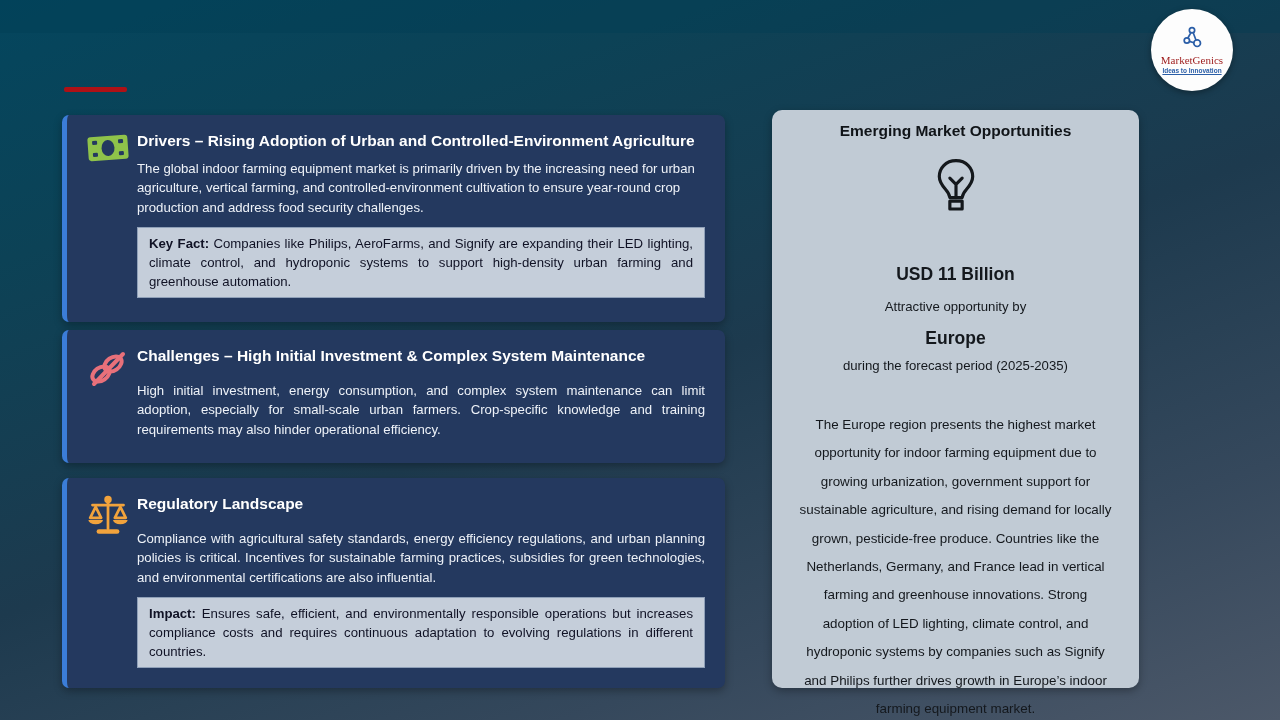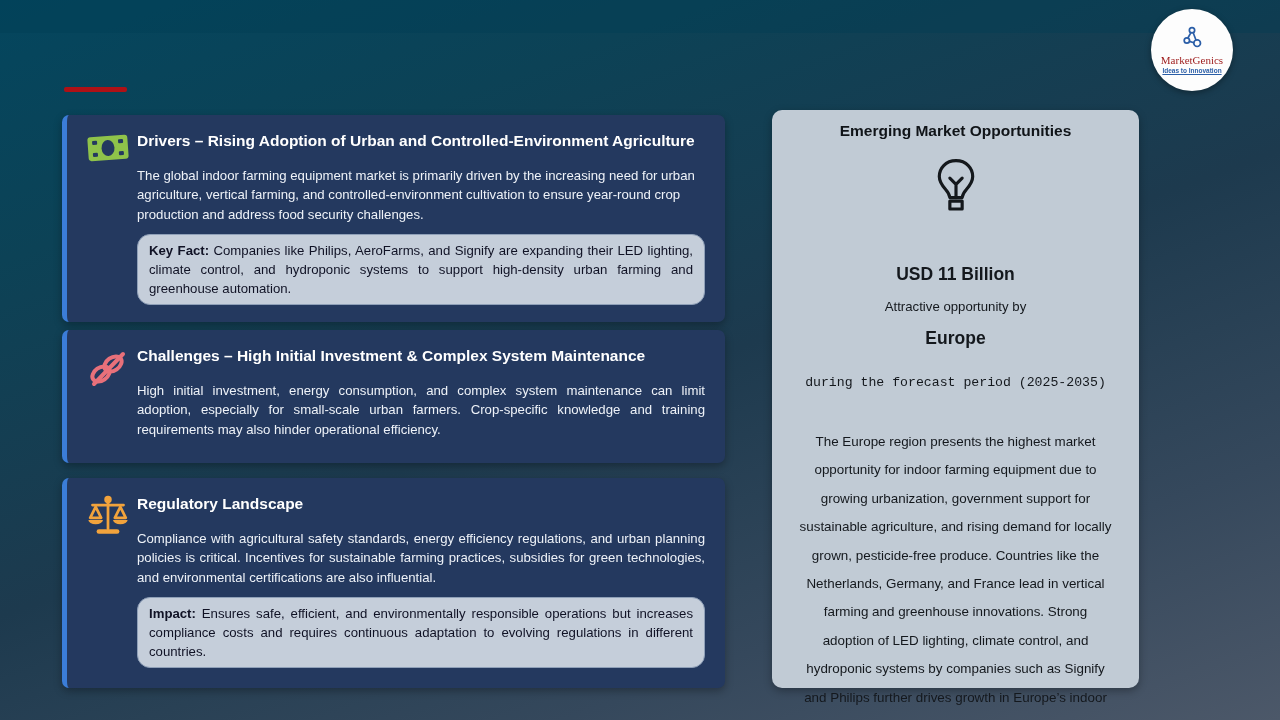--- a/index.html
+++ b/index.html
@@ -35,25 +35,25 @@
   .card {
     position:absolute; left:62px; width:663px;
     background:#24395f; border-radius:7px;
     border-left:5px solid #3b7dd8;
     box-shadow:0 3px 8px rgba(0,0,0,0.3);
     display:flex; padding:13px 20px 16px 12px;
   }
   .card-icon { width:58px; flex:0 0 58px; display:flex; justify-content:center; padding-top:4px; }
   .card-content { flex:1; }
   .card-heading { color:#ffffff; font-weight:700; font-size:15.5px; line-height:1.68; }
-  .card-body { color:#eef2f8; font-size:13.2px; line-height:1.46; margin-top:12px; }
+  .card-body { color:#eef2f8; font-size:13.2px; line-height:1.46; margin-top:5px; }
   .card-body.justify { text-align:justify; }
 
   .callout {
-    margin-top:10px; background:#c5ceda; border:1px solid #8fa0b8; border-radius:13px;
+    margin-top:10px; background:#c5ceda; border:1px solid #8fa0b8; border-radius:0;
     padding:6px 11px; color:#101225; font-size:13.2px; line-height:1.45; text-align:justify;
   }
   .callout b { font-weight:700; }
 
   .card-drivers    { top:115px; height:207px; }
   .card-challenges { top:330px; height:133px; }
   .card-regulatory { top:478px; height:210px; }
   .card-challenges .card-body, .card-regulatory .card-body { margin-top:12px; }
 
   
@@ -61,21 +61,21 @@
     position:absolute; left:772px; top:110px; width:367px; height:578px;
     background:#c1cbd5; border-radius:10px; text-align:center;
     padding:12px 22px 0 22px; color:#14181d;
     box-shadow:0 3px 8px rgba(0,0,0,0.3);
   }
   .panel-title { font-size:15.5px; font-weight:700; color:#101418; }
   .bulb-wrap { margin-top:18px; }
   .opportunity-value { margin-top:44px; font-size:17.5px; font-weight:700; }
   .opportunity-subtitle { margin-top:14px; font-size:13.2px; }
   .opportunity-region { margin-top:14px; font-size:17.5px; font-weight:700; }
-  .opportunity-period { margin-top:26px; font-size:13.2px;font-family:Liberation Mono, monospace; }
+  .opportunity-period { margin-top:9px; font-size:13.2px; }
   .opportunity-description { margin-top:38px; font-size:13.4px; line-height:2.12; padding:0 4px; }
 </style>
 </head>
 <body>
 
 <div class="slide">
   <div class="top-band"></div>
 
   <div class="title-underline"></div>
 

